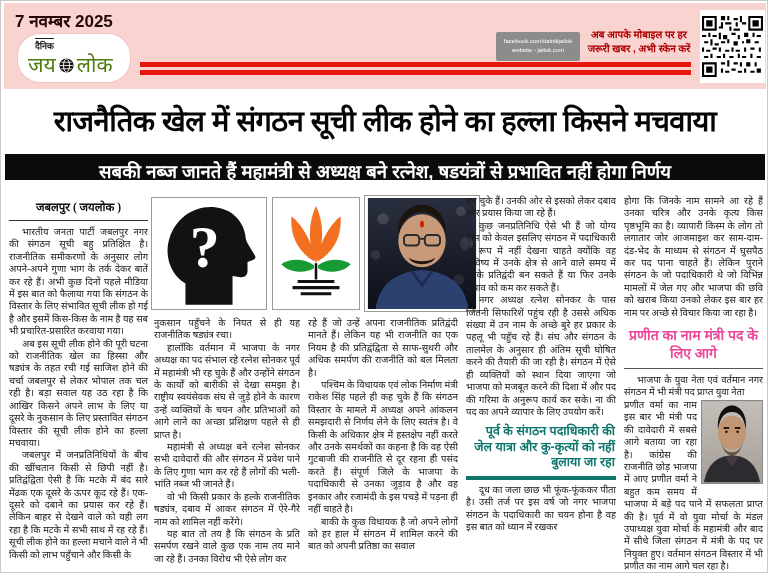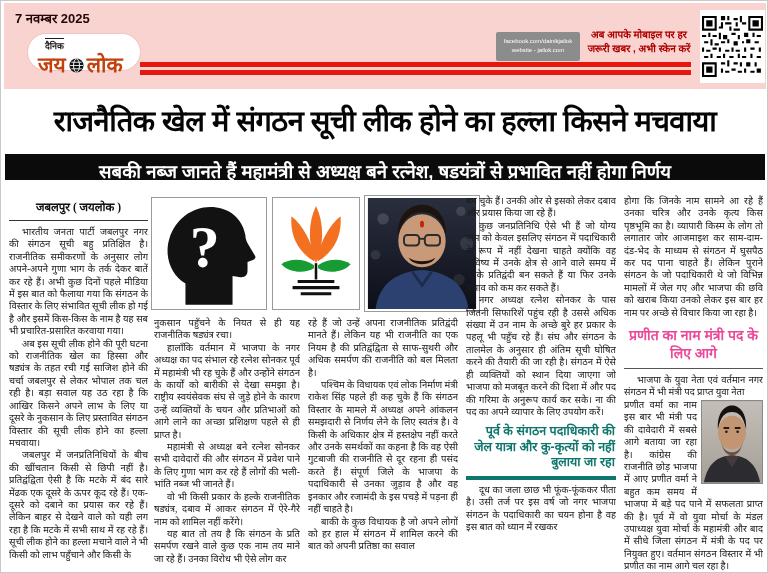--- a/index.html
+++ b/index.html
@@ -4,28 +4,28 @@
 <style>
   * { margin:0; padding:0; box-sizing:border-box; }
   html,body { width:768px; height:573px; }
   body { position:relative; background:#ffffff; overflow:hidden;
          font-family:"Liberation Serif","DejaVu Serif",serif; }
   .page { position:absolute; inset:0; border:1px solid #c9c9c9; background:#fff; }
 
   
   .masthead { position:absolute; left:3px; top:2px; width:762px; height:86px; background:#f8d3d0; }
   .date { position:absolute; left:11px; top:6px; font-family:"Liberation Sans","DejaVu Sans",sans-serif;
-          font-weight:bold; font-size:13px; color:#240808; }
-  .logo-box { position:absolute; left:24px; top:31px; width:112px; height:36px; background:#fff;
+          font-weight:bold; font-size:17px; color:#240808; }
+  .logo-box { position:absolute; left:14px; top:31px; width:112px; height:48px; background:#fff;
               border-radius:22px; box-shadow:0 0 0 1px #f3c4c0; }
   .daily { font-family:"Liberation Sans","DejaVu Sans",sans-serif; font-weight:bold; font-size:9px;
            color:#1a1a1a; margin:4px 0 0 17px; border-top:1px solid #1a1a1a; display:inline-block; }
   .logo-row { display:flex; align-items:center; gap:3px; margin:0 0 0 10px; }
-  .logo-word { font-family:"Liberation Sans","DejaVu Sans",sans-serif; font-weight:bold;
-               font-size:21px; color:#c2410c; line-height:24px; }
+  .logo-word { font-family:"Liberation Sans","DejaVu Sans",sans-serif; font-weight:normal;
+               font-size:21px; color:#4d7c0f; line-height:24px; }
   .globe { width:15px; height:15px; display:block; }
   .red-lines { position:absolute; left:136px; top:59px; width:551px; }
   .red-lines .bar { height:4.5px; background:#e8170e; }
   .red-lines .gap { height:3.5px; }
   .social-box { position:absolute; left:492px; top:29px; width:84px; height:29px; background:#8c8c8c;
                 border-radius:2px; color:#fff; font-family:"Liberation Sans","DejaVu Sans",sans-serif;
                 font-size:6px; line-height:9px; text-align:center; padding-top:5px; }
   .promo { position:absolute; left:582px; top:25px; width:106px; text-align:center; color:#ae0000;
            font-family:"Liberation Sans","DejaVu Sans",sans-serif; font-weight:bold;
            font-size:10px; line-height:14px; }

